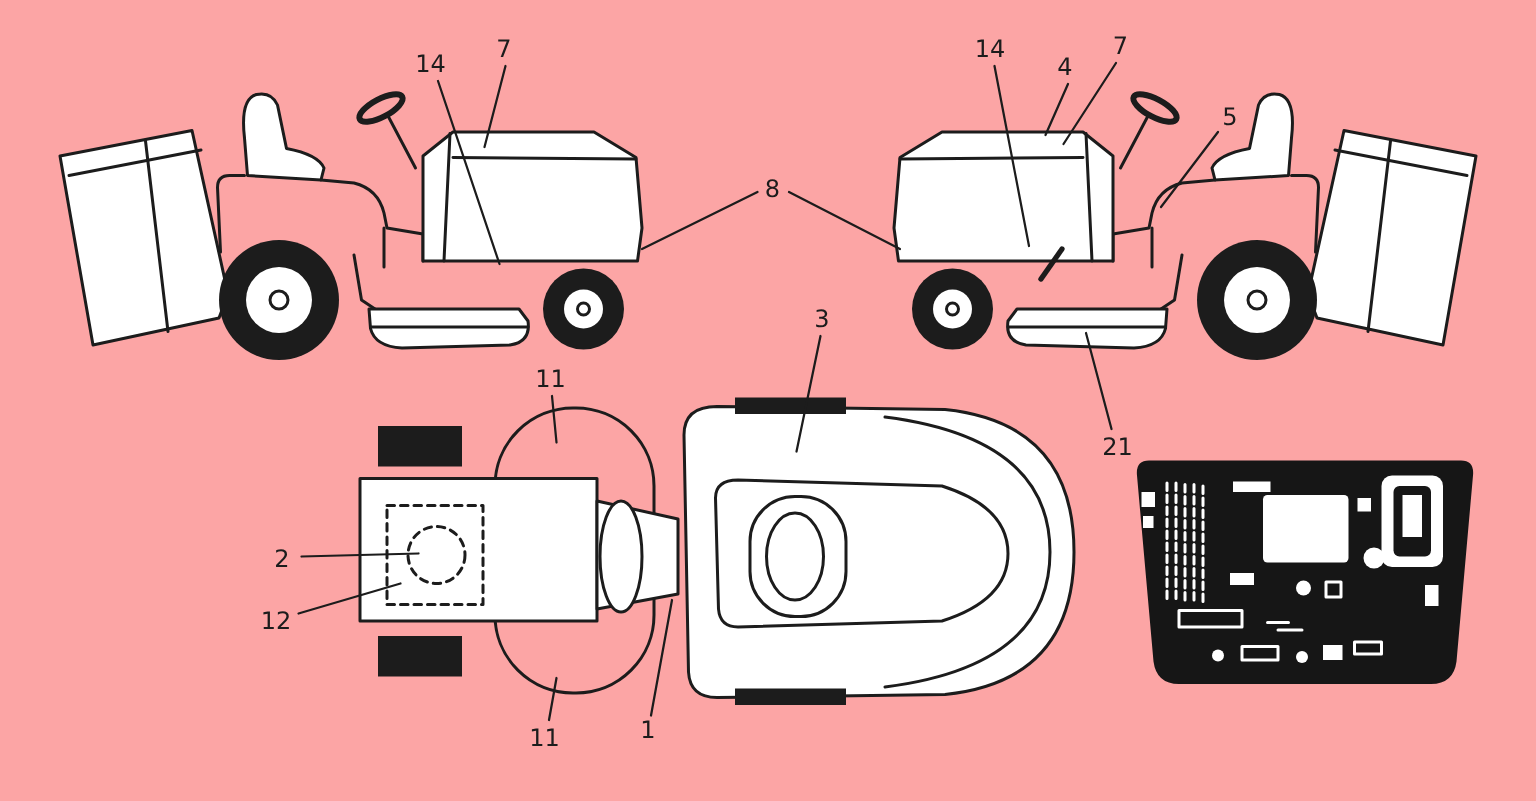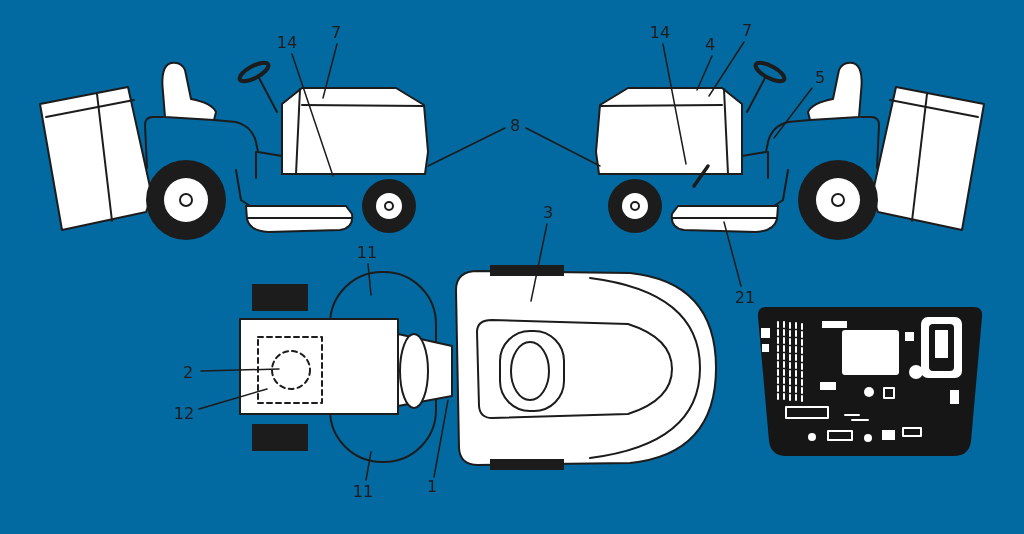--- a/index.html
+++ b/index.html
@@ -1,19 +1,19 @@
 <!DOCTYPE html>
 <html><head>
 <meta charset="utf-8">
 <style>
   html,body{margin:0;padding:0;background:#ffffff;}
   .canvas{
     position:relative;
     width:1024px;height:534px;
-    background:#0369a1;
+    background:#fca5a5;
     font-family:"DejaVu Sans", sans-serif;
     overflow:hidden;
   }
   .canvas svg{position:absolute;left:0;top:0;}
   text{font-family:"DejaVu Sans", sans-serif;}
 </style>
 </head>
 <body>
 
 <div class="canvas">

